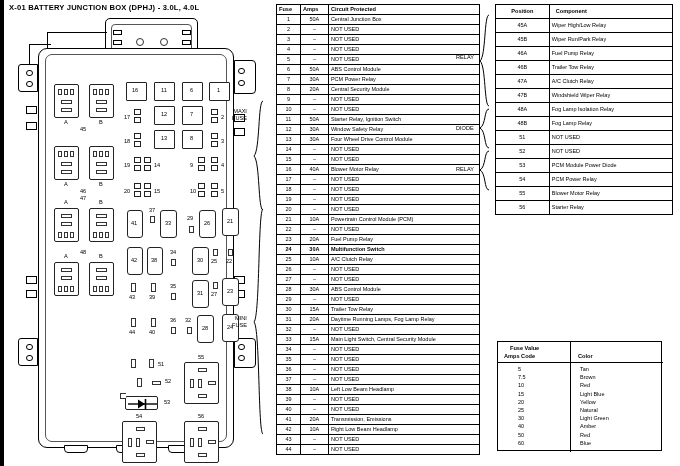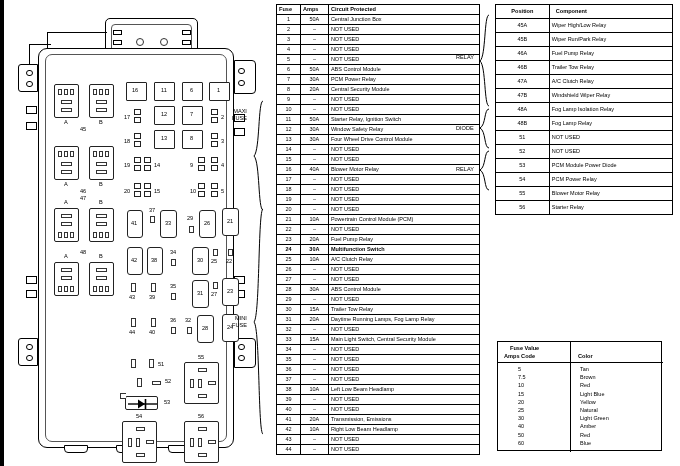--- a/index.html
+++ b/index.html
@@ -68,20 +68,21 @@
   .lg-amp{position:absolute;left:20px;font-size:5.5px;}
   .lg-col{position:absolute;left:82px;font-size:5.5px;}
 </style>
 </head>
 <body>
 
 <div class="page">
 
   <div class="edge-left"></div>
 
+  <div class="title">X-01   BATTERY JUNCTION BOX (DPHJ) - 3.0L, 4.0L</div>
 
   <div class="box-wrap">
 
     <div class="bk tophood"></div>
     <div class="bk tophood2"></div>
     <div class="hole" style="left:124px;top:20px;"></div>
     <div class="hole" style="left:148px;top:20px;"></div>
     <div class="bk stepline"></div>
     <div class="bk stepline2"></div>
 

